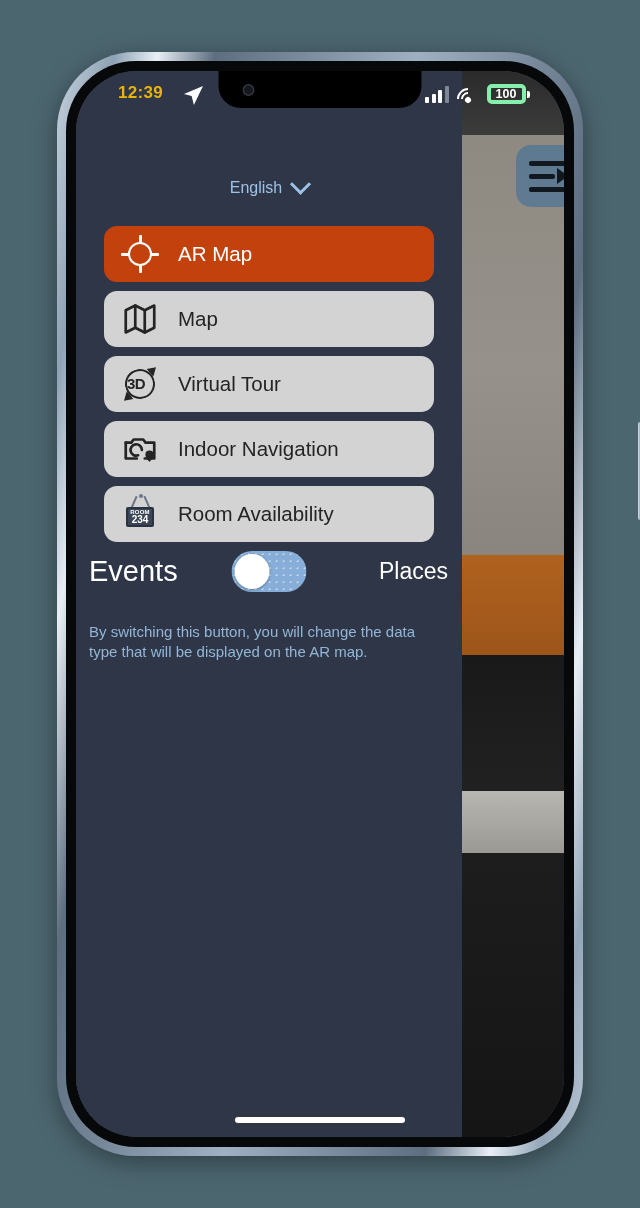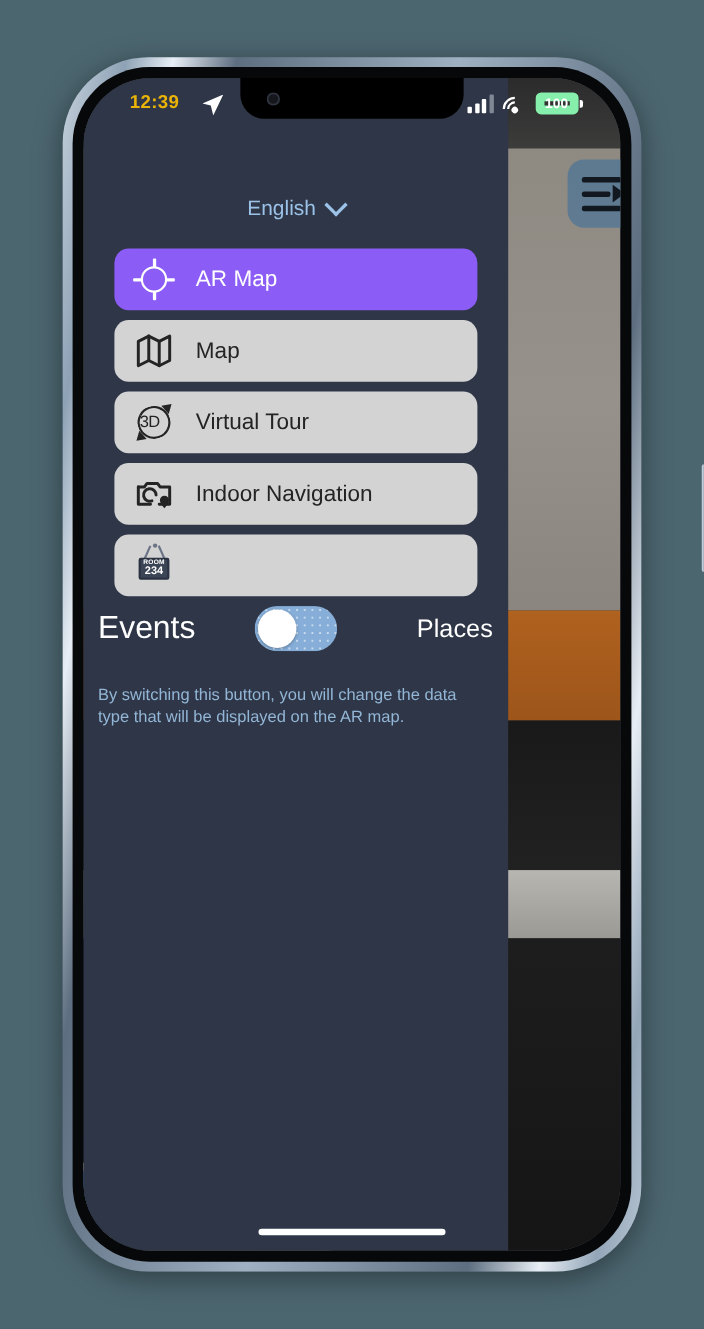--- a/index.html
+++ b/index.html
@@ -110,64 +110,64 @@
   #signal-bars i:nth-child(4){ height:17px; background:#7e8793; }
   #wifi-icon{ width:22px; height:17px; position:relative; }
   #wifi-icon b{ position:absolute; border:2.6px solid #fff; border-radius:50%;
     border-bottom-color:transparent; border-left-color:transparent;
     border-right-color:transparent; transform:rotate(-45deg); display:block; }
   #wifi-icon b:nth-child(1){ left:0;   top:2px;  width:22px; height:22px; }
   #wifi-icon b:nth-child(2){ left:4px; top:6px;  width:14px; height:14px; }
   #wifi-icon b:nth-child(3){ left:8px; top:11px; width:6px;  height:6px;
     border-radius:50%; background:#fff; border:none; }
   #battery{ display:flex; align-items:center; }
-  #battery-body{ width:39px; height:20px; border:8px solid #86efac; border-radius:5px;
+  #battery-body{ width:39px; height:20px; border:4px solid #86efac; border-radius:5px;
     display:flex; align-items:center; justify-content:center; }
   #battery-level{ color:#fff; font-size:12.5px; font-weight:700; }
   #battery-cap{ width:3px; height:7px; background:#fff; border-radius:0 2px 2px 0;
     margin-left:1.5px; }
 
   
   #notch{ position:absolute; left:50%; transform:translateX(-50%); top:0;
     width:203px; height:37px; background:#000;
     border-radius:0 0 22px 22px; z-index:8; }
   #notch-camera{ position:absolute; left:24px; top:13px; width:12px; height:12px;
     border-radius:50%; background:#16171c; box-shadow:inset 0 0 0 1.6px #2e3440; }
 
   
   #language-selector{ position:absolute; left:0; top:108px; width:386px;
     display:flex; align-items:center; justify-content:center; gap:11px; z-index:5; }
-  #language-label{ color:#9cc2e8; font-size:19px; }
+  #language-label{ color:#9cc2e8; font-size:16px; }
   #chevron-down-icon{ width:15px; height:15px; border-right:3.4px solid #9cc2e8;
     border-bottom:3.4px solid #9cc2e8; transform:rotate(45deg) translate(-3px,-3px); }
 
   
   #menu-list{ position:absolute; left:28px; top:155px; width:330px; z-index:5; }
   .menu-item{ display:flex; align-items:center; height:56px; border-radius:13px;
     background:#d3d3d3; margin-bottom:9px; padding-left:17px; }
-  .menu-item.active{ background:#8b5cf6; }
+  .menu-item.active{ background:#c2410c; }
   .menu-icon{ width:38px; height:38px; position:relative; flex:0 0 38px; }
   .menu-label{ margin-left:19px; font-size:20.5px; color:#242424; }
   .menu-item.active .menu-label{ color:#fff; }
 
   
   #ar-ring{ position:absolute; left:7px; top:7px; width:24px; height:24px;
     border:2.6px solid #fff; border-radius:50%; }
   .ar-tick{ position:absolute; background:#fff; border-radius:1px; }
   #ar-t-n{ left:18px; top:0;    width:2.6px; height:8px; }
   #ar-t-s{ left:18px; bottom:0; width:2.6px; height:8px; }
   #ar-t-w{ left:0;    top:18px; width:8px;   height:2.6px; }
   #ar-t-e{ right:0;   top:18px; width:8px;   height:2.6px; }
 
   
   #map-icon svg{ width:38px; height:38px; }
 
   
   #tour-3d-text{ position:absolute; left:6px; top:10px; font-size:15px;
-    font-weight:400; color:#242424; letter-spacing:-.5px; }
+    font-weight:700; color:#242424; letter-spacing:-.5px; }
   .tour-arc{ position:absolute; width:30px; height:30px; left:4px; top:4px;
     border:2.4px solid transparent; border-radius:50%; }
   #tour-arc-1{ border-top-color:#242424; border-right-color:#242424;
     transform:rotate(-18deg); }
   #tour-arc-2{ border-bottom-color:#242424; border-left-color:#242424;
     transform:rotate(-18deg); }
   .tour-head{ position:absolute; width:0; height:0; }
   #tour-head-1{ right:1px; top:1px; border-left:5px solid transparent;
     border-right:5px solid transparent; border-bottom:8px solid #242424;
     transform:rotate(48deg); }
@@ -327,20 +327,21 @@
           <div class="menu-item">
             <div class="menu-icon">
               <div id="room-hook"></div>
               <div class="room-string" id="room-string-l"></div>
               <div class="room-string" id="room-string-r"></div>
               <div id="room-sign">
                 <div id="room-sign-top">ROOM</div>
                 <div id="room-sign-num">234</div>
               </div>
             </div>
+            <div class="menu-label">Room Availability</div>
           </div>
 
         </div>
 
         <div id="toggle-row">
           <div id="toggle-label-events">Events</div>
           <div id="data-type-toggle">
             <div id="toggle-knob"></div>
           </div>
           <div id="toggle-label-places">Places</div>

